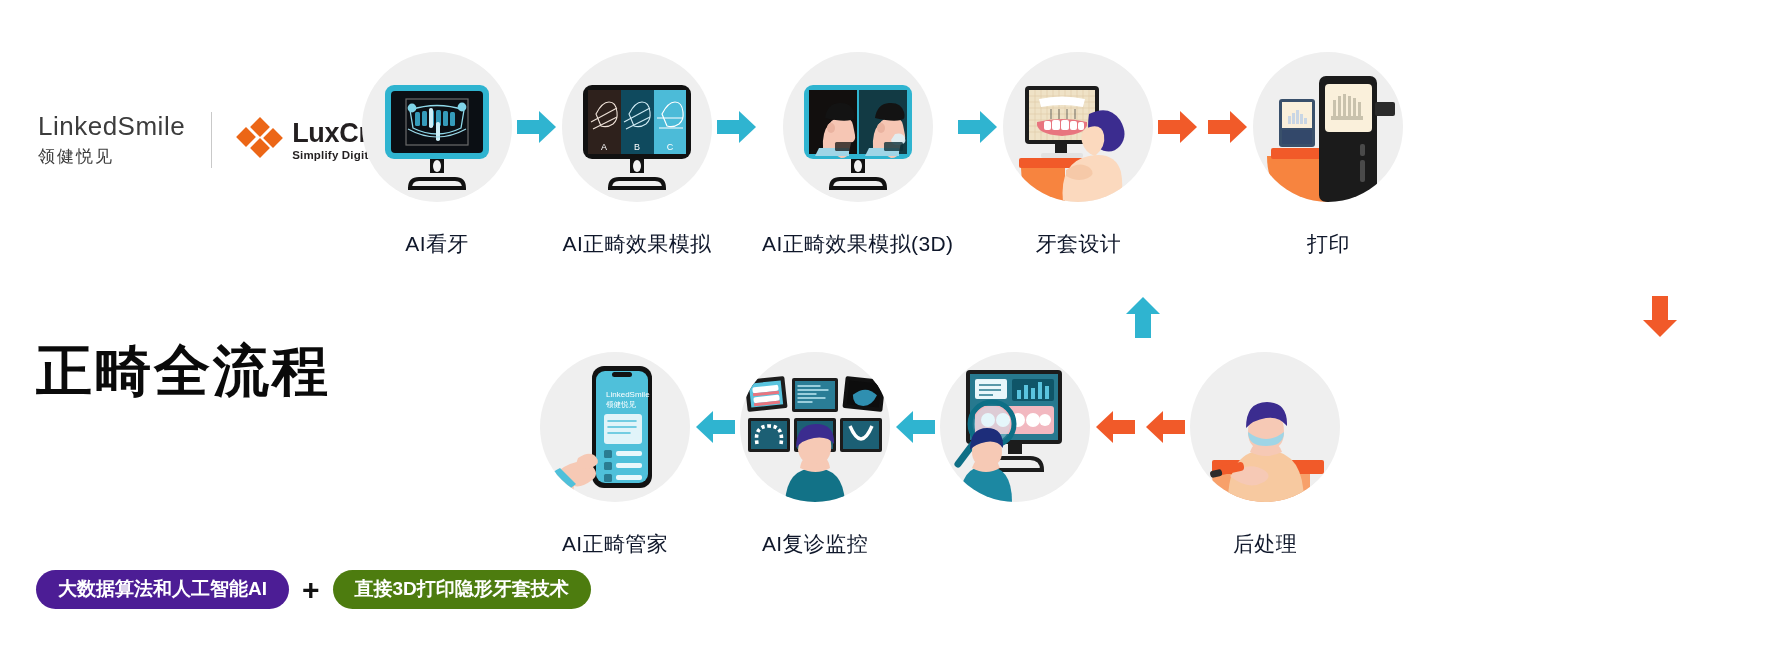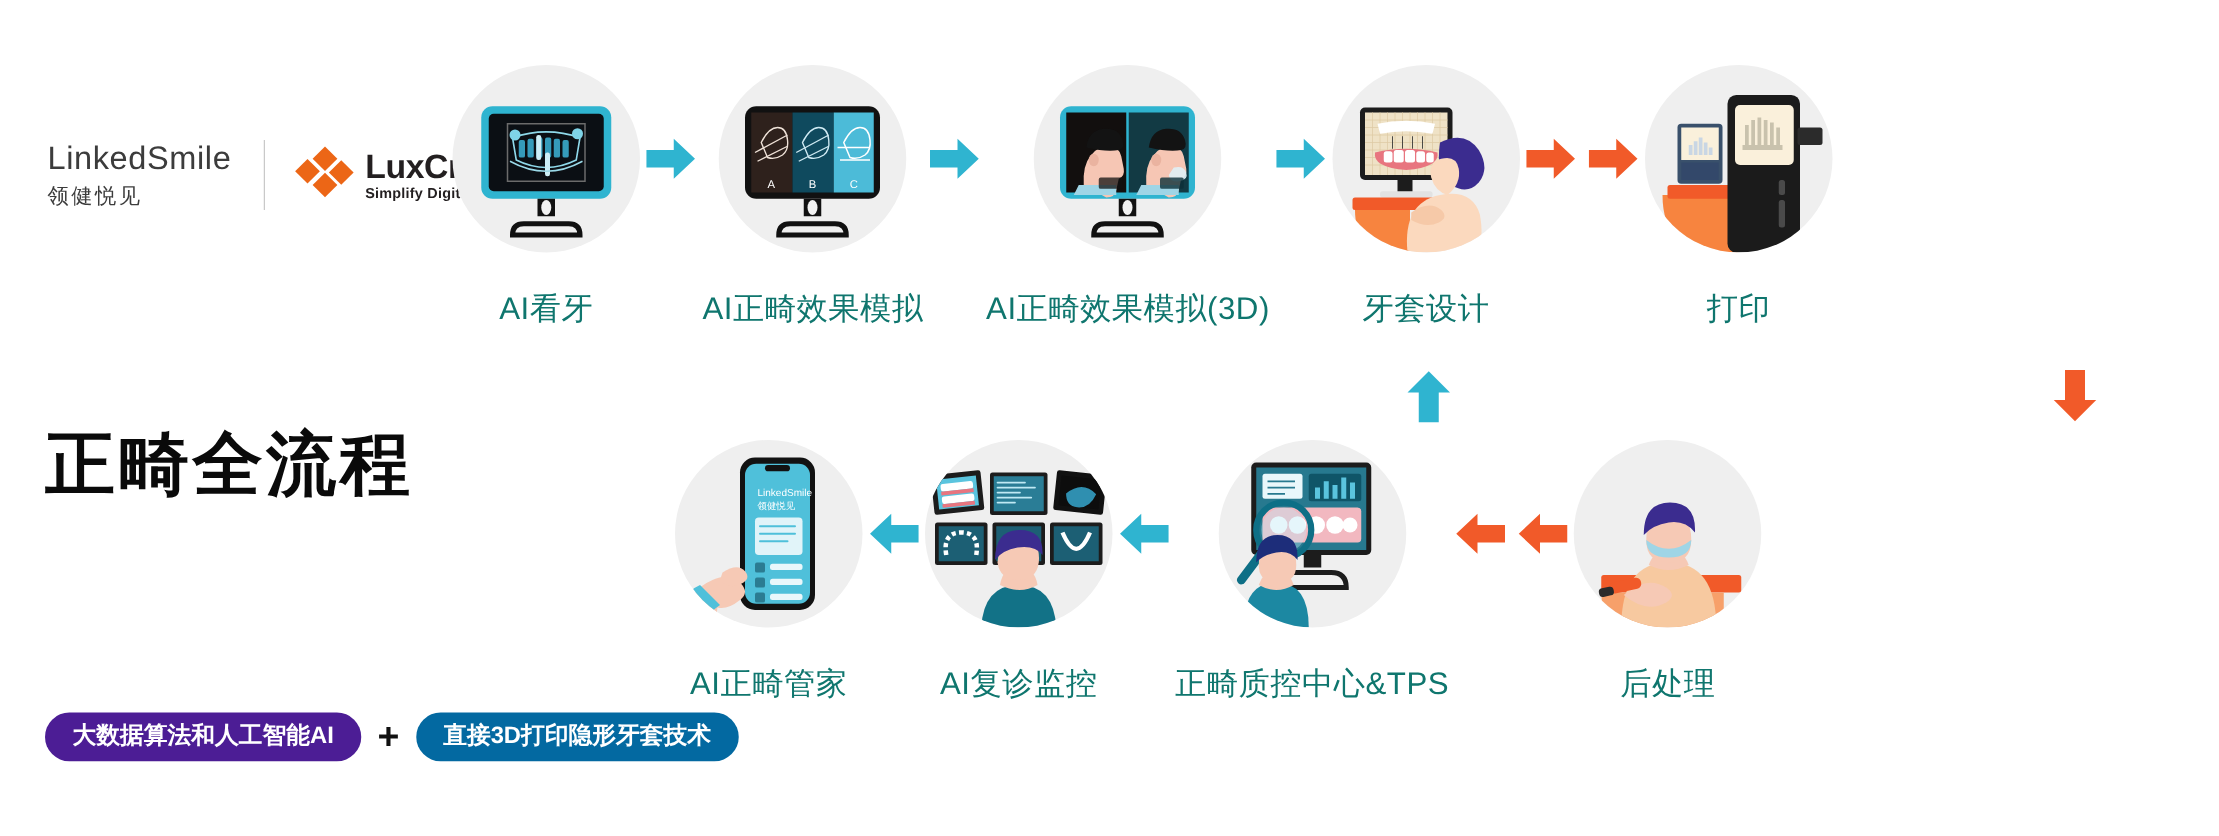--- a/index.html
+++ b/index.html
@@ -29,31 +29,31 @@
 
   
   .headline{position:absolute;left:36px;top:336px;}
   .headline .sub{font-size:35px;color:#101010;letter-spacing:1px;line-height:1.2;font-weight:500;}
   .headline .big{font-size:56px;color:#0a0a0a;font-weight:900;letter-spacing:3px;line-height:1.12;margin-top:4px;}
 
   .pills{position:absolute;left:36px;top:570px;display:flex;align-items:center;}
   .pill{border-radius:999px;color:#fff;font-size:19px;font-weight:600;
         padding:9px 22px 11px 22px;white-space:nowrap;line-height:1;}
   .pill.blue{background:#4c1d95;}
-  .pill.orange{background:#0369a1;}
+  .pill.orange{background:#4d7c0f;}
   .plus{font-size:30px;font-weight:900;color:#111;margin:0 13px;line-height:1;}
 
   
   .row{position:absolute;display:flex;align-items:flex-start;}
   .row-top{left:362px;top:52px;}
   .row-bottom{left:540px;top:352px;}
 
   .node{display:flex;flex-direction:column;align-items:center;}
   .bubble{width:150px;height:150px;border-radius:50%;background:#EFEFEF;position:relative;overflow:hidden;}
-  .caption{margin-top:28px;font-size:25px;color:#0f766e;white-space:nowrap;letter-spacing:.4px;}
+  .caption{margin-top:28px;font-size:21px;color:#0f172a;white-space:nowrap;letter-spacing:.4px;}
 
   .arrow{width:50px;display:flex;align-items:center;justify-content:center;height:150px;}
   .arrow svg{display:block;}
 
   .vert{position:absolute;display:flex;align-items:center;justify-content:center;}
   .v-up{left:1125px;top:296px;}
   .v-down{left:1642px;top:296px;}
 
   
   .art{position:absolute;inset:0;}
@@ -410,21 +410,20 @@
           <path d="M48 118 q0 -12 12 -12 h30 q12 0 12 12z" fill="none" stroke="#1c1c1c" stroke-width="4"></path>
           <circle cx="52" cy="72" r="22" fill="none" stroke="#0e6f86" stroke-width="5"></circle>
           <circle cx="52" cy="72" r="18" fill="#bfe9f4" opacity=".4"></circle>
           <path d="M36 88 L18 112" stroke="#0e6f86" stroke-width="7" stroke-linecap="round"></path>
           <path d="M20 150 q0 -36 26 -36 q26 0 26 36z" fill="#1c88a2"></path>
           <path d="M32 116 q4 -12 14 -12 q10 0 14 12 q-14 8 -28 0z" fill="#F6C9B5"></path>
           <path d="M32 100 q0 -18 15 -18 q15 0 15 18 q0 14 -15 14 q-15 0 -15 -14z" fill="#F6C9B5"></path>
           <path d="M30 98 q0 -22 17 -22 q17 0 16 20 q-6 -8 -17 -6 q-11 2 -16 8z" fill="#1d2d7a"></path>
         </svg>
       </div>
-      <div class="caption">正畸质控中心&amp;TPS</div>
     </div>
     <div class="arrow">
       <svg width="40" height="34" viewBox="0 0 40 34">
           <path d="M40 10H18V1L1 17l17 16v-9h22z" fill="#F15A29"></path>
         </svg>
     </div>
 
     <div class="arrow">
       <svg width="40" height="34" viewBox="0 0 40 34">
           <path d="M40 10H18V1L1 17l17 16v-9h22z" fill="#F15A29"></path>

